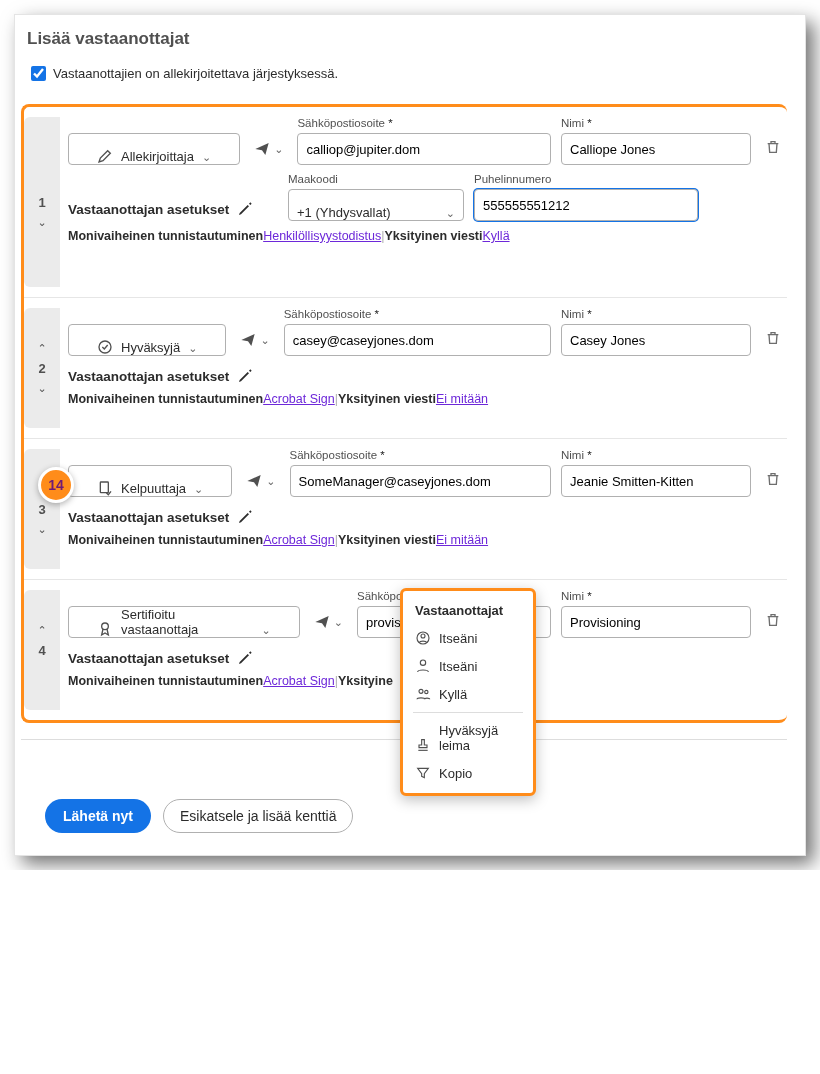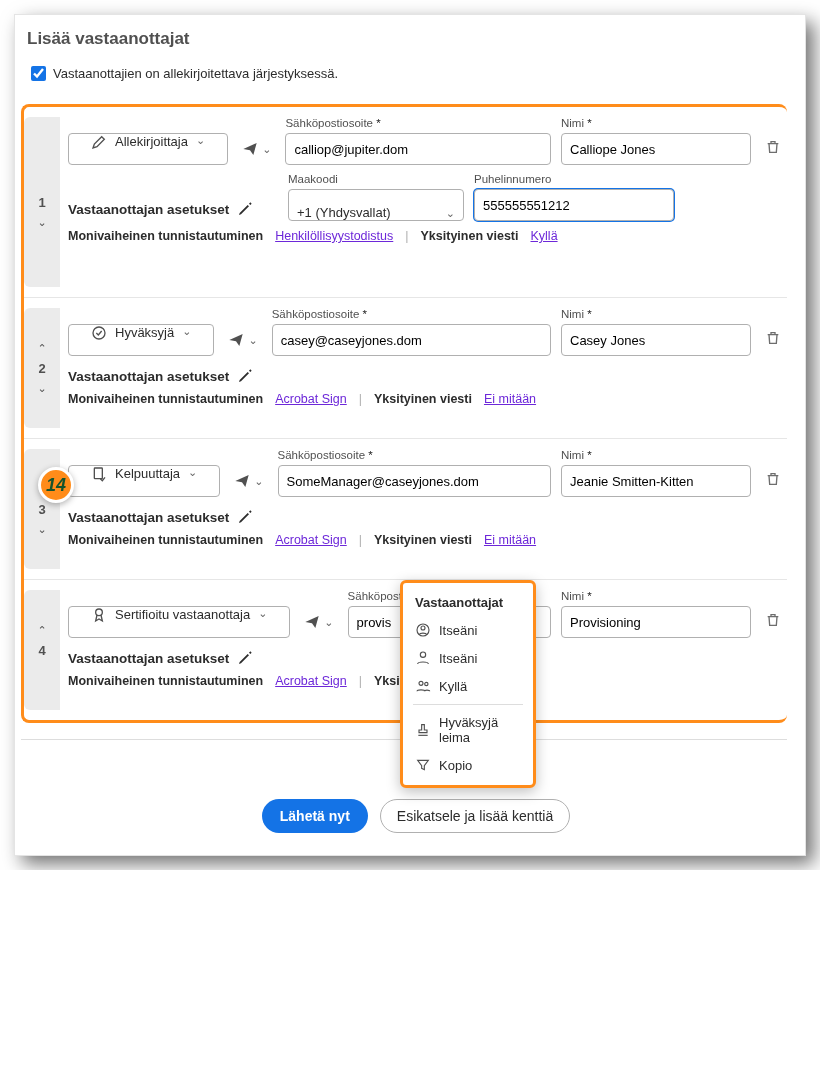--- a/index.html
+++ b/index.html
@@ -75,80 +75,79 @@
     border-radius: 4px;
     height: 32px;
     padding: 0 8px;
     font-size: 13px;
     background: #fff;
     outline: none;
   }
   .focus-blue { border-color: #1473e6; box-shadow: 0 0 0 1px #1473e6; }
   .role {
     display: inline-flex;
-    align-items: flex-start;
+    align-items: flex-end;
     gap: 8px;
     border: 1px solid #b0b0b0;
     border-radius: 4px;
     height: 32px;
-    padding: 0 22px;
+    padding: 0 28px;
     background: #fff;
     cursor: pointer;
     min-width: 130px;
   }
   .role .arrow { margin-left: auto; font-size: 11px; color:#666; }
   .send-icon {
     display:inline-flex; align-items:center; gap:4px;
     height:32px; padding:0 4px;
   }
   .send-icon svg { width:16px; height:16px; }
   .send-icon .arrow { font-size:11px; color:#666; }
 
   .trash { color:#6e6e6e; cursor:pointer; margin-left:4px; align-self:center; margin-top:12px; }
   .settings-row {
     display:flex; align-items:center; gap:8px;
     font-weight:600; font-size:13.5px; margin-top:4px;
   }
   .edit-icon { cursor:pointer; }
   .meta-row {
-    display:flex; align-items:center; gap:12px;
+    display:flex; align-items:center; gap:0;
     font-size:12.5px; flex-wrap:wrap;
   }
   .meta-row .k { font-weight:600; }
   .meta-row .sep { color:#b0b0b0; }
   .meta-row .v { color:#6d28d9;text-decoration:underline; }
 
   .callout {
     position:absolute;
     width:36px; height:36px;
     border-radius:50%;
     background:#ff8c1a;
     border:3px solid #fff;
-    color:#14532d;
+    color:#701a75;
     font-weight:700;
-    font-size:18px;
+    font-size:14px;
     display:flex; align-items:center; justify-content:center;
     box-shadow: 0 2px 6px rgba(0,0,0,0.3);
     z-index:5;
-    font-style:italic;
   }
 
   .popup {
     position:absolute;
     border:3px solid #ff8c1a;
     border-radius:6px;
     background:#fff;
     width:136px;
     padding:8px 4px 6px 4px;
     box-shadow:0 4px 14px rgba(0,0,0,0.25);
     z-index:10;
   }
   .popup .hdr { font-weight:600; font-size:13px; padding:4px 8px 6px 8px; }
   .popup .opt {
-    display:flex; align-items:center; gap:8px;
+    display:flex; align-items:flex-end; gap:8px;
     padding:6px 8px; font-size:13px; cursor:pointer;
   }
   .popup .div { border-top:1px solid #ddd; margin:4px 6px; }
 
   .add-row { position:relative; height:50px; margin-top:6px; }
   .rule { border-top:1px solid #ddd; position:absolute; top:10px; left:0; right:0; }
   .add-btn {
     position:absolute; left:384px; top:-4px;
     width:28px; height:28px; border-radius:50%;
     background:#6e6e6e; color:#fff;
@@ -157,21 +156,21 @@
     box-shadow:0 2px 5px rgba(0,0,0,0.3);
   }
   .cursor-hand {
     position:absolute; left:390px; top:12px;
     font-size:28px; color:#000;
     z-index:4;
   }
   .callout-13 {
     position:absolute; left:418px; top:0px;
   }
-  .buttons { display:flex; gap:12px; margin-top:20px; padding-left:24px;justify-content:center; }
+  .buttons { display:flex; gap:12px; margin-top:20px; padding-left:24px; }
   .btn-primary {
     background:#1473e6; color:#fff; border:none;
     border-radius:20px; height:34px; padding:0 18px;
     font-size:14px; font-weight:600; cursor:pointer;
   }
   .btn-secondary {
     background:#fff; color:#2c2c2c; border:1px solid #b0b0b0;
     border-radius:20px; height:34px; padding:0 16px;
     font-size:14px; cursor:pointer;
   }
@@ -231,21 +230,21 @@
                 <path d="M3 21l3-1 12-12-2-2L4 18l-1 3zM18 4l2 2 2-2-2-2-2 2z"></path>
               </svg>
           </div>
           <div class="field" style="width:176px">
             <span class="field-label">Maakoodi</span>
             <div class="select-box" style="display:flex;align-items:flex-end;justify-content:space-between">
               <span>+1 (Yhdysvallat)</span>
               <span style="font-size:11px;color:#666">⌄</span>
             </div>
           </div>
-          <div class="field" style="width:200px">
+          <div class="field" style="width:224px">
             <span class="field-label">Puhelinnumero</span>
             <input class="txt focus-blue" value="555555551212" style="">
           </div>
         </div>
         <div class="meta-row">
           <span class="k">Monivaiheinen tunnistautuminen</span>
           <span class="v">Henkilöllisyystodistus</span>
           <span class="sep">|</span>
           <span class="k">Yksityinen viesti</span>
           <span class="v">Kyllä</span>
@@ -396,21 +395,21 @@
             </svg>
         </div>
         <div class="meta-row">
           <span class="k">Monivaiheinen tunnistautuminen</span>
           <span class="v">Acrobat Sign</span>
           <span class="sep">|</span>
           <span class="k">Yksityine</span>
         </div>
       </div>
 
-      <div class="popup" style="left:376px; top:0">
+      <div class="popup" style="left:376px; top:8px">
         <div class="hdr">Vastaanottajat</div>
         <div class="opt">
           <svg class="ico" viewBox="0 0 24 24" fill="none" stroke="#505050" stroke-width="1.7">
               <circle cx="12" cy="12" r="9"></circle>
               <circle cx="12" cy="9" r="3"></circle>
               <path d="M6 19c1.5-3 10.5-3 12 0"></path>
             </svg>
           <span>Itseäni</span>
         </div>
         <div class="opt">

